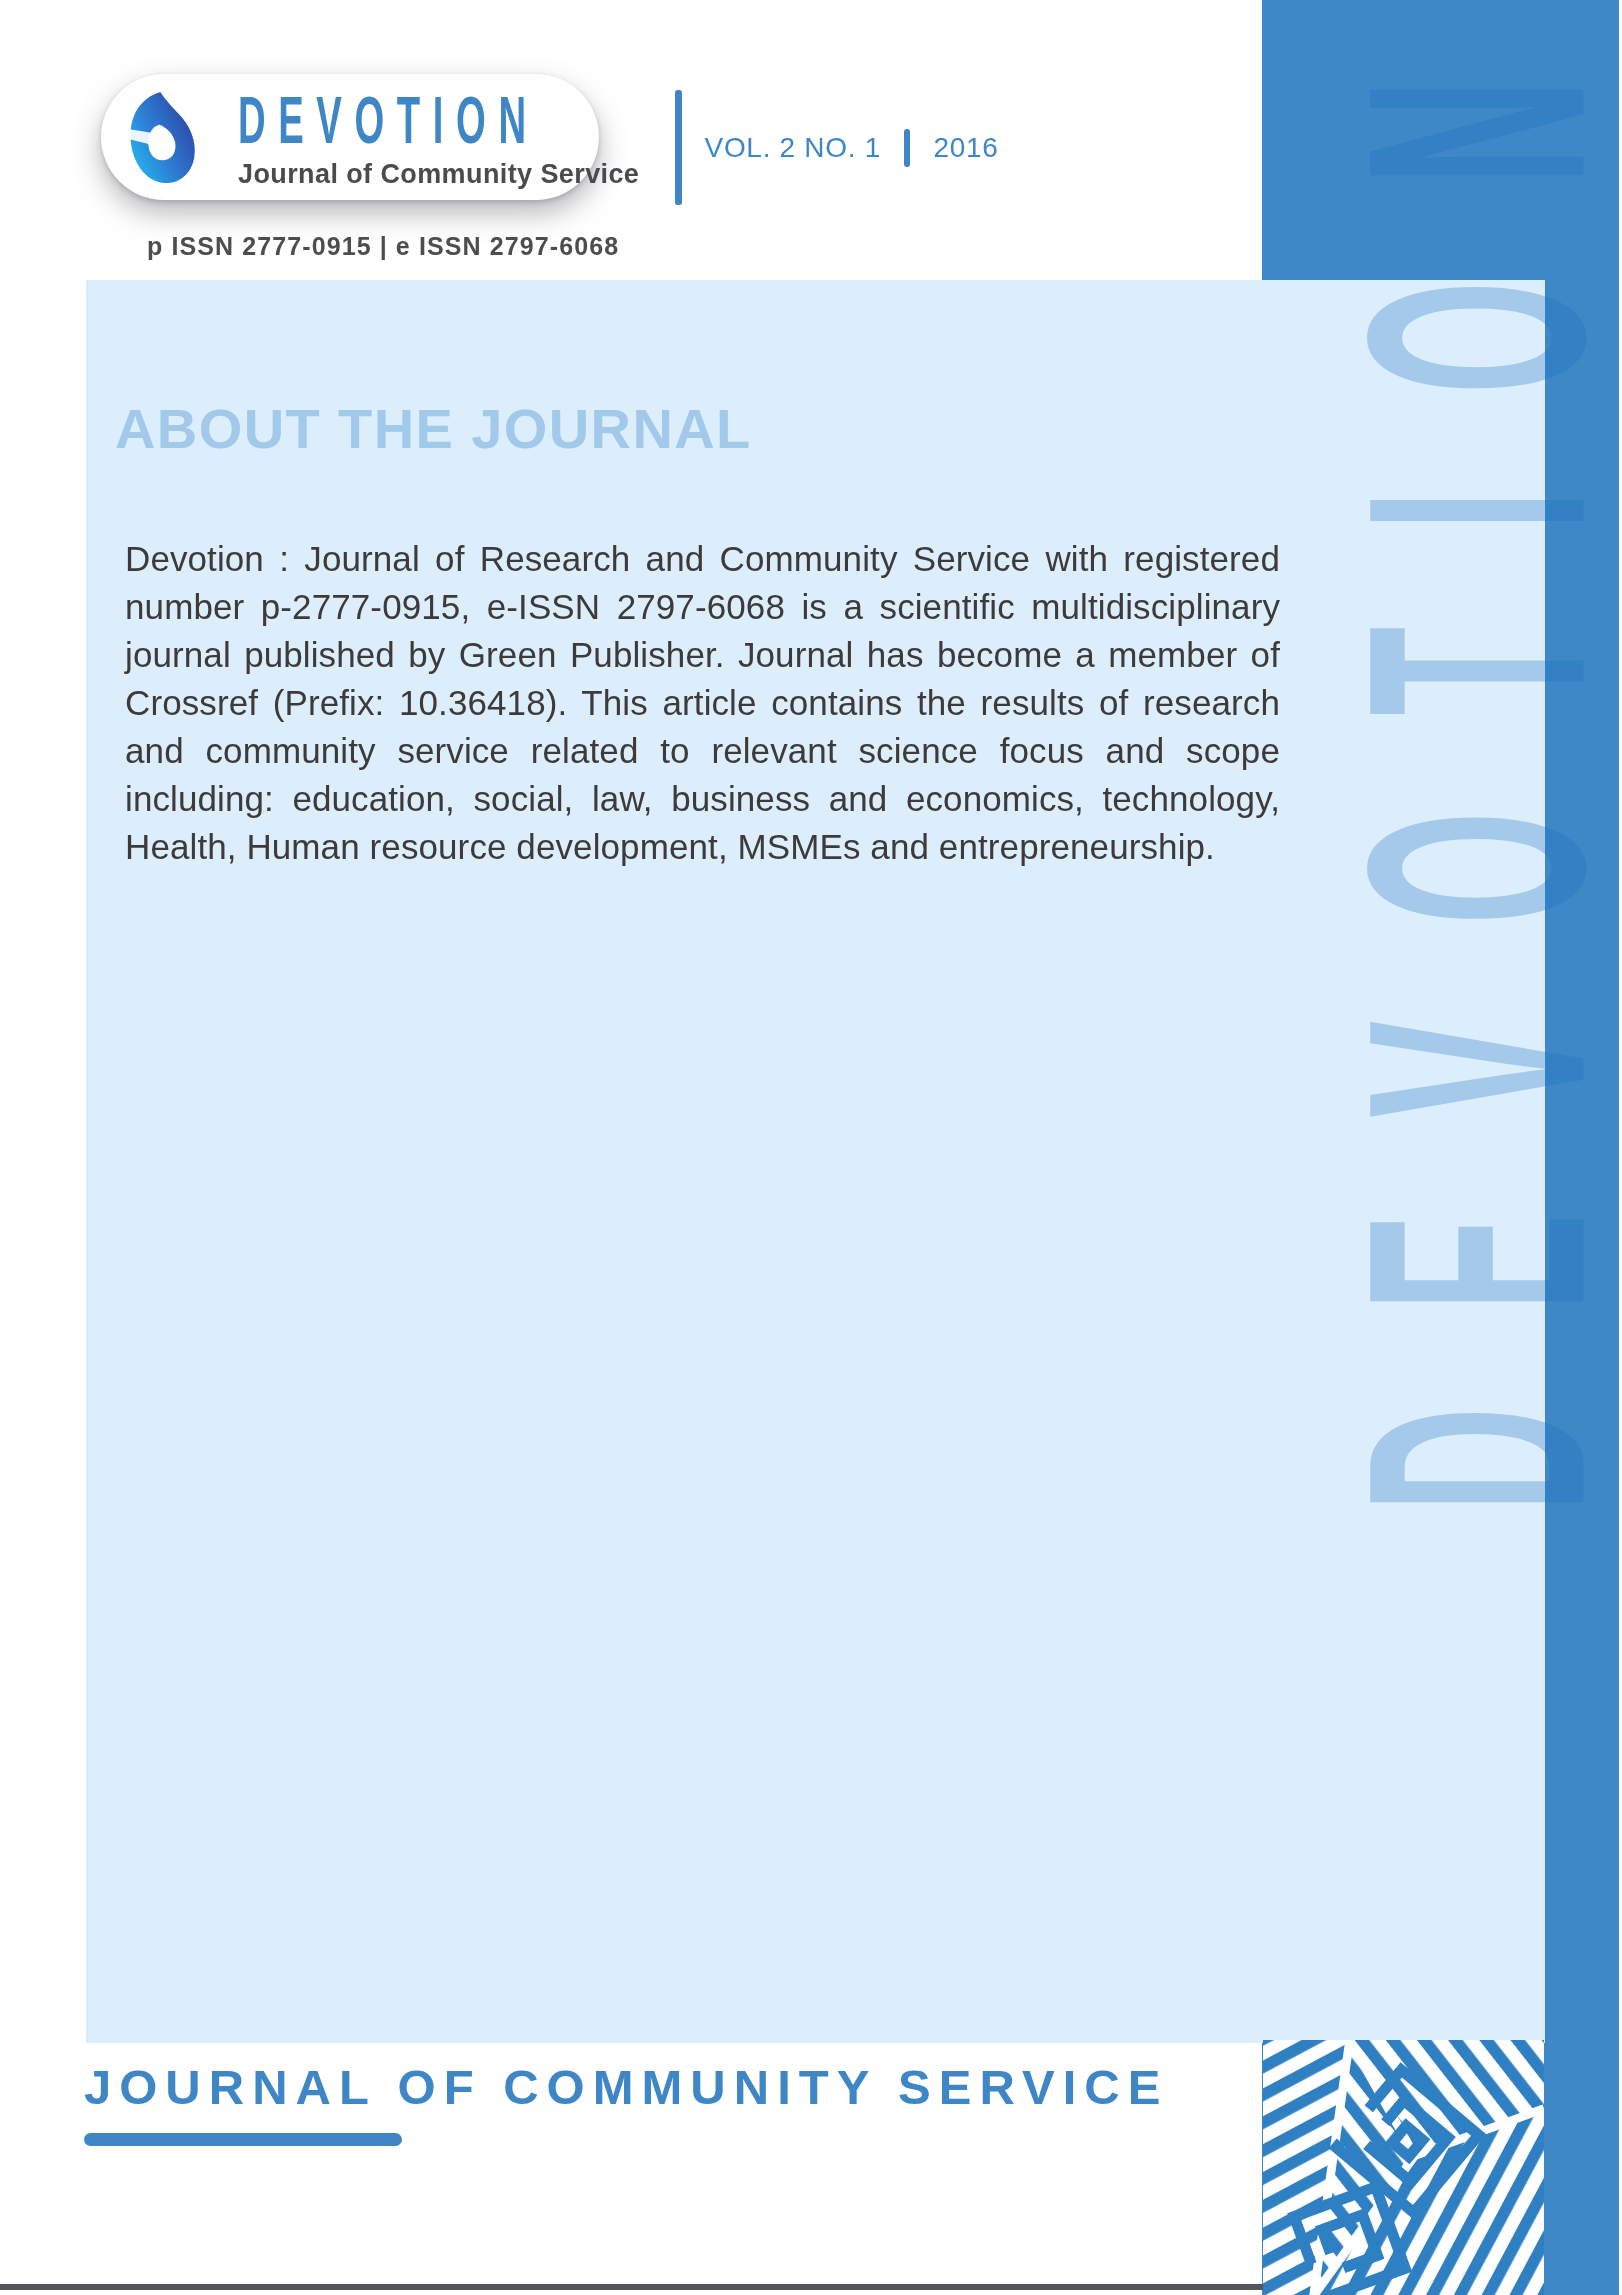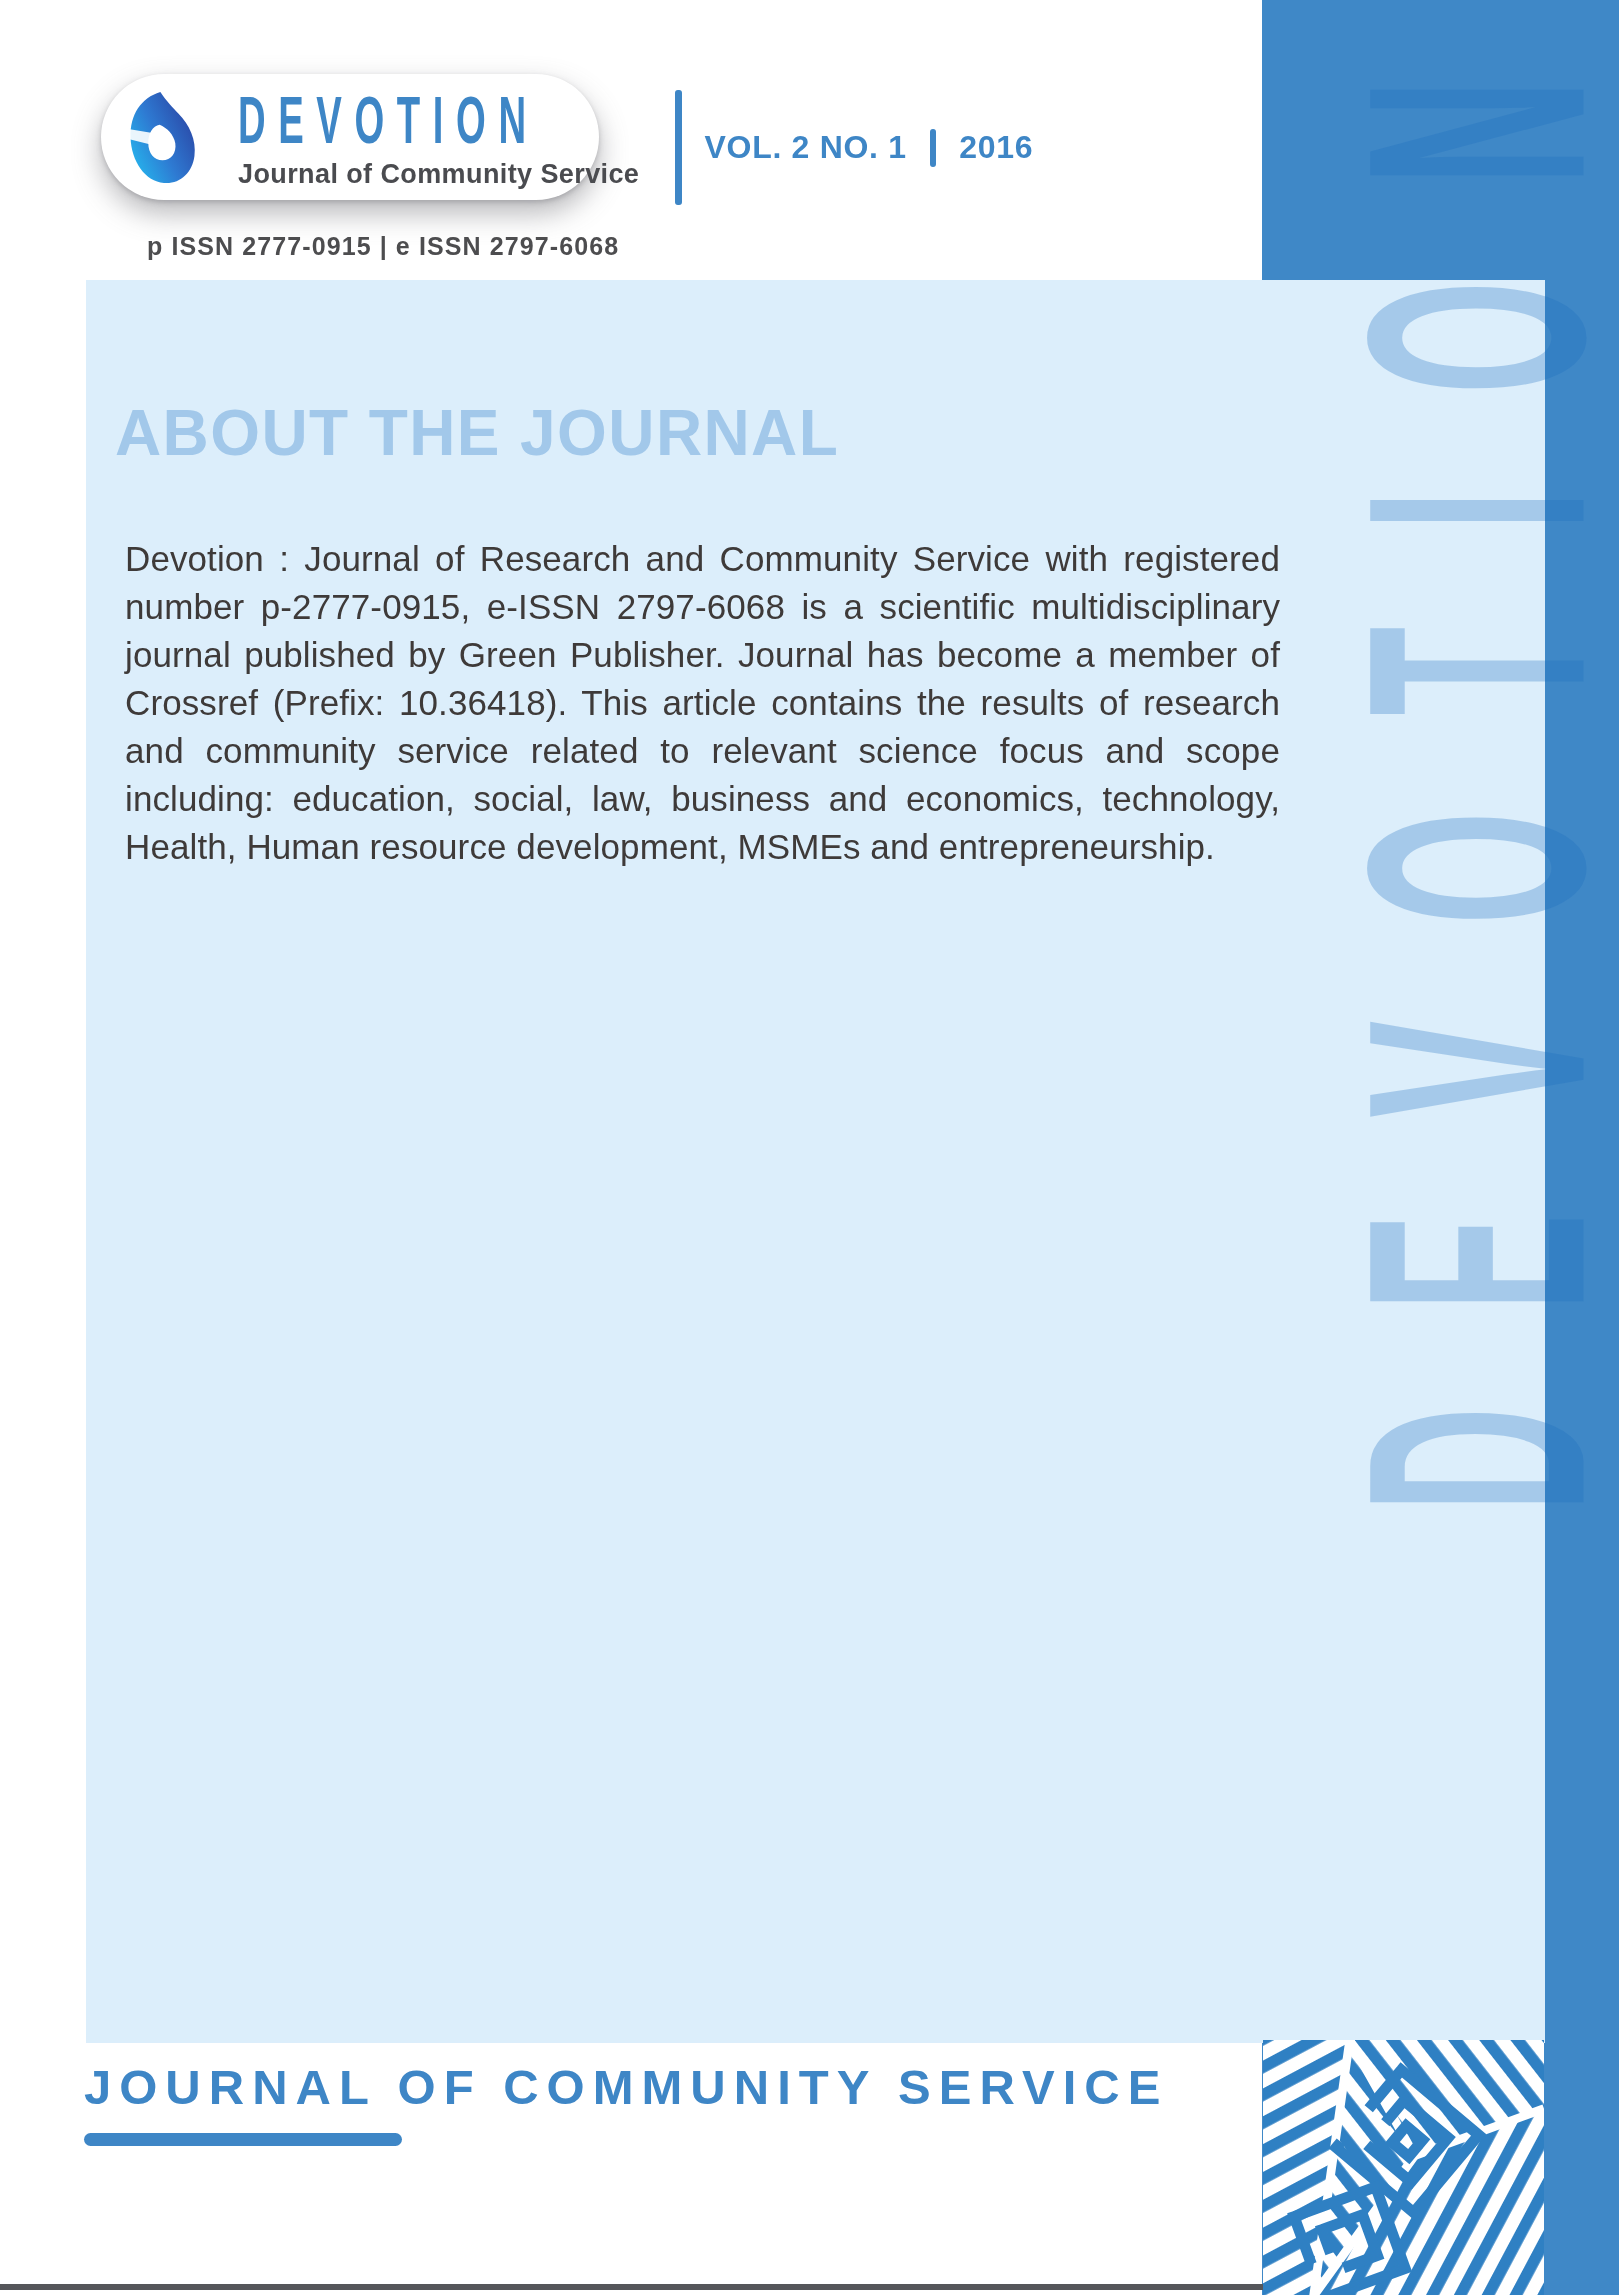--- a/index.html
+++ b/index.html
@@ -32,29 +32,29 @@
   .logo-mark{width:71px;height:103px;flex:0 0 auto;}
   .logo-texts{display:flex;flex-direction:column;margin-top:2.9px;}
   .logo-title{
     display:inline-block;font-size:66px;line-height:1;font-weight:700;color:var(--accent);
     letter-spacing:21.7px;white-space:nowrap;transform:scaleX(0.58);transform-origin:left center;
   }
   .logo-tagline{font-size:27px;font-weight:700;color:#4a4b4f;letter-spacing:0.4px;margin-top:5.8px;white-space:nowrap;}
   .issn{position:absolute;left:131px;top:232px;font-size:25px;font-weight:700;letter-spacing:1.1px;color:#4d4d4f;z-index:3;white-space:nowrap;margin-left:16px;}
 
   .vol{position:absolute;left:675px;top:90px;height:115px;display:flex;align-items:center;gap:23px;z-index:3;}
-  .vol .text{font-size:32px;font-weight:700;color:var(--accent);letter-spacing:0.7px;white-space:nowrap;text-align:right;}
+  .vol .text{font-size:28px;font-weight:400;color:var(--accent);letter-spacing:0.7px;white-space:nowrap;text-align:right;}
   .vbar{width:6.5px;background:var(--accent);border-radius:2.9px;}
   .vbar.tall{height:115px;}
   .vbar.short{height:38px;}
 
   
   .about-heading{
     position:absolute;left:115px;top:401px;margin:0;z-index:2;
-    font-size:64px;line-height:1;font-weight:700;color:var(--soft);letter-spacing:1.4px;white-space:nowrap;
+    font-size:56px;line-height:1;font-weight:700;color:var(--soft);letter-spacing:1.4px;white-space:nowrap;
   }
   .about-body{
     position:absolute;left:113px;top:523px;width:1155px;margin:12px;z-index:2;
     font-size:35px;line-height:48px;color:var(--ink);text-align:justify;letter-spacing:0.1px;
   }
 
   
   .footer-title{
     position:absolute;left:84px;top:2059px;z-index:2;
     font-size:49px;font-weight:700;color:var(--accent);letter-spacing:8px;white-space:nowrap;

